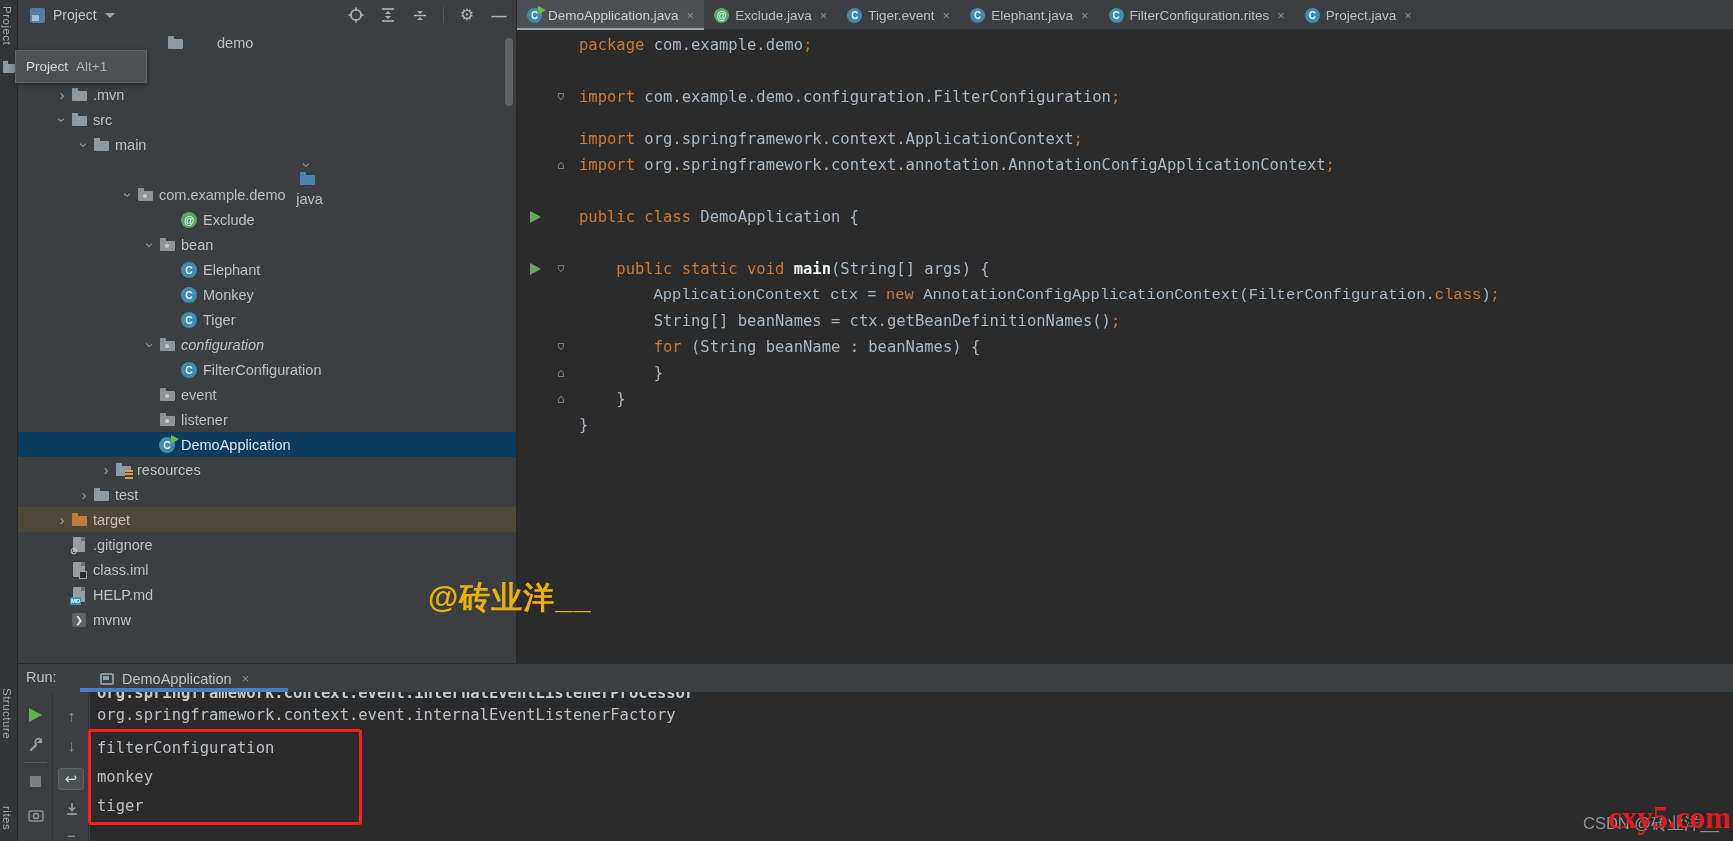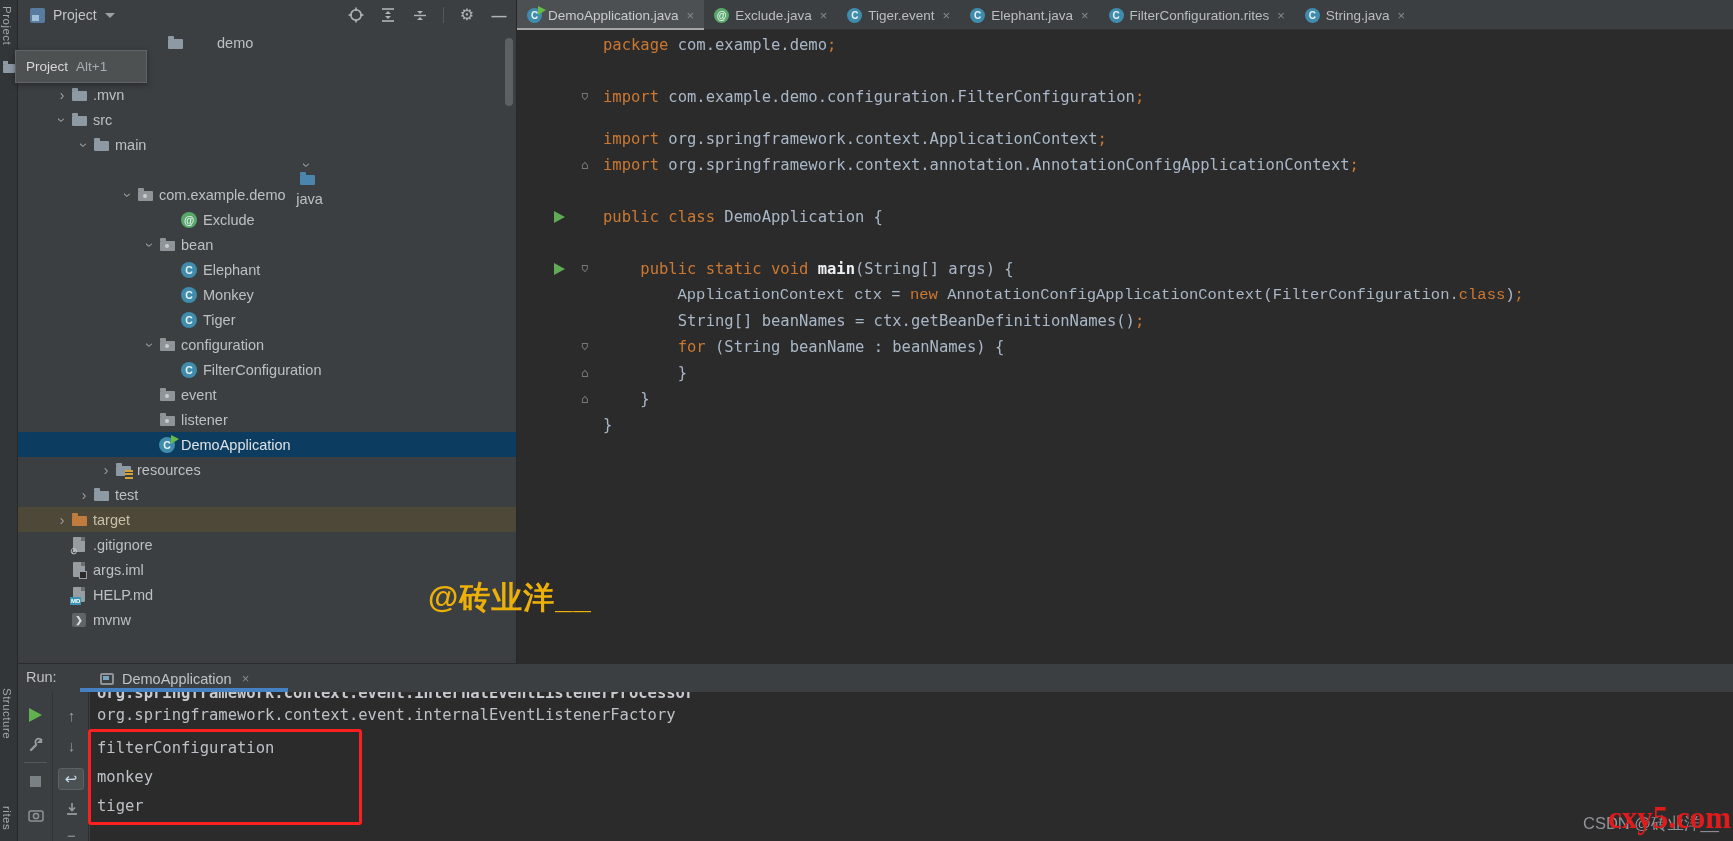--- a/index.html
+++ b/index.html
@@ -68,21 +68,21 @@
   #tooltip .t2 { font-size:13.5px; color:#a9adb0; margin-left:8px; }
 
   
   #tabbar { position:absolute; left:517px; top:0; width:1216px; height:30px; background:#3c3f41; border-bottom:1px solid #323232; display:flex; }
   .tab { position:relative; height:30px; display:flex; align-items:center; padding:0 10px; font-size:13.5px; color:#bbbdbf; }
   .tab .circ { width:15px; height:15px; font-size:10px; line-height:15px; margin-right:6px; }
   .tab .x { margin-left:8px; color:#868c90; font-size:13px; }
   .tab.active { background:#4c5053; color:#c9cbcd; }
   .tab.active::after { content:""; position:absolute; left:0; bottom:-1px; width:100%; height:3px; background:#a3a7aa; }
 
-  #editor { position:absolute; left:517px; top:30px; width:1216px; height:633px; background:#2b2b2b; overflow:hidden;padding-left:24px; }
+  #editor { position:absolute; left:517px; top:30px; width:1216px; height:633px; background:#2b2b2b; overflow:hidden; }
   .code-line { position:relative; height:26px; line-height:26px; font-family:"DejaVu Sans Mono", monospace; font-size:15.5px; white-space:pre; padding-left:62px; color:#a9b7c6; }
   .code-line.hl { background:#323232; }
   .tok.k { color:#cc7832; }
   .tok.p { color:#a9b7c6; }
   .tok.m { color:#eef1f3; font-weight:bold; }
   .tok.f { color:#9876aa; font-style:italic; }
   .grun { position:absolute; left:13px; top:7px; width:0; height:0; border-left:11px solid #5fac55; border-top:6px solid transparent; border-bottom:6px solid transparent; }
   .gfold { position:absolute; left:40px; top:0; font-size:12px; color:#75797c; font-family:"DejaVu Sans",sans-serif; }
   .gfold.open { transform:rotate(180deg); }
 
@@ -235,21 +235,21 @@
           </span>
           <span class="lbl">Monkey</span>
         </div>
         <div class="trow" style="padding-left: 146px;">
           <span class="chev none">›</span>
           <span class="tico">
             <span class="circ">C</span>
           </span>
           <span class="lbl">Tiger</span>
         </div>
-        <div class="trow" style="padding-left: 124px;">
+        <div class="trow" style="padding-left: 124px; font-style: italic;">
           <span class="chev exp">›</span>
           <span class="tico">
             <span class="ic-folder pkg"></span>
           </span>
           <span class="lbl">configuration</span>
         </div>
         <div class="trow" style="padding-left: 146px;">
           <span class="chev none">›</span>
           <span class="tico">
             <span class="circ">C</span>
@@ -303,21 +303,21 @@
           <span class="tico">
             <span class="ic-file ign"></span>
           </span>
           <span class="lbl">.gitignore</span>
         </div>
         <div class="trow" style="padding-left: 36px;">
           <span class="chev none">›</span>
           <span class="tico">
             <span class="ic-file iml"></span>
           </span>
-          <span class="lbl">args.iml</span>
+          <span class="lbl">class.iml</span>
         </div>
         <div class="trow" style="padding-left: 36px;">
           <span class="chev none">›</span>
           <span class="tico">
             <span class="ic-file md"></span>
           </span>
           <span class="lbl">HELP.md</span>
         </div>
         <div class="trow" style="padding-left: 36px;">
           <span class="chev none">›</span>
@@ -356,21 +356,21 @@
         <span>Elephant.java</span>
         <span class="x">×</span>
       </div>
       <div class="tab">
         <span class="circ">C</span>
         <span>FilterConfiguration.rites</span>
         <span class="x">×</span>
       </div>
       <div class="tab">
         <span class="circ">C</span>
-        <span>String.java</span>
+        <span>Project.java</span>
         <span class="x">×</span>
       </div>
     </div>
 
   <div id="editor">
       <div class="code-line" style="margin-top: 2px;"><span class="tok k">package</span><span class="tok p"> com.example.demo</span><span class="tok k">;</span></div>
       <div class="code-line" style="margin-top: 0px;"></div>
       <div class="code-line" style="margin-top: 0px;"><span class="gfold open">⌂</span><span class="tok k">import</span><span class="tok p"> com.example.demo.configuration.FilterConfiguration</span><span class="tok k">;</span></div>
       <div class="code-line" style="margin-top: 16px;"><span class="tok k">import</span><span class="tok p"> org.springframework.context.ApplicationContext</span><span class="tok k">;</span></div>
       <div class="code-line" style="margin-top: 0px;"><span class="gfold end">⌂</span><span class="tok k">import</span><span class="tok p"> org.springframework.context.annotation.AnnotationConfigApplicationContext</span><span class="tok k">;</span></div>

